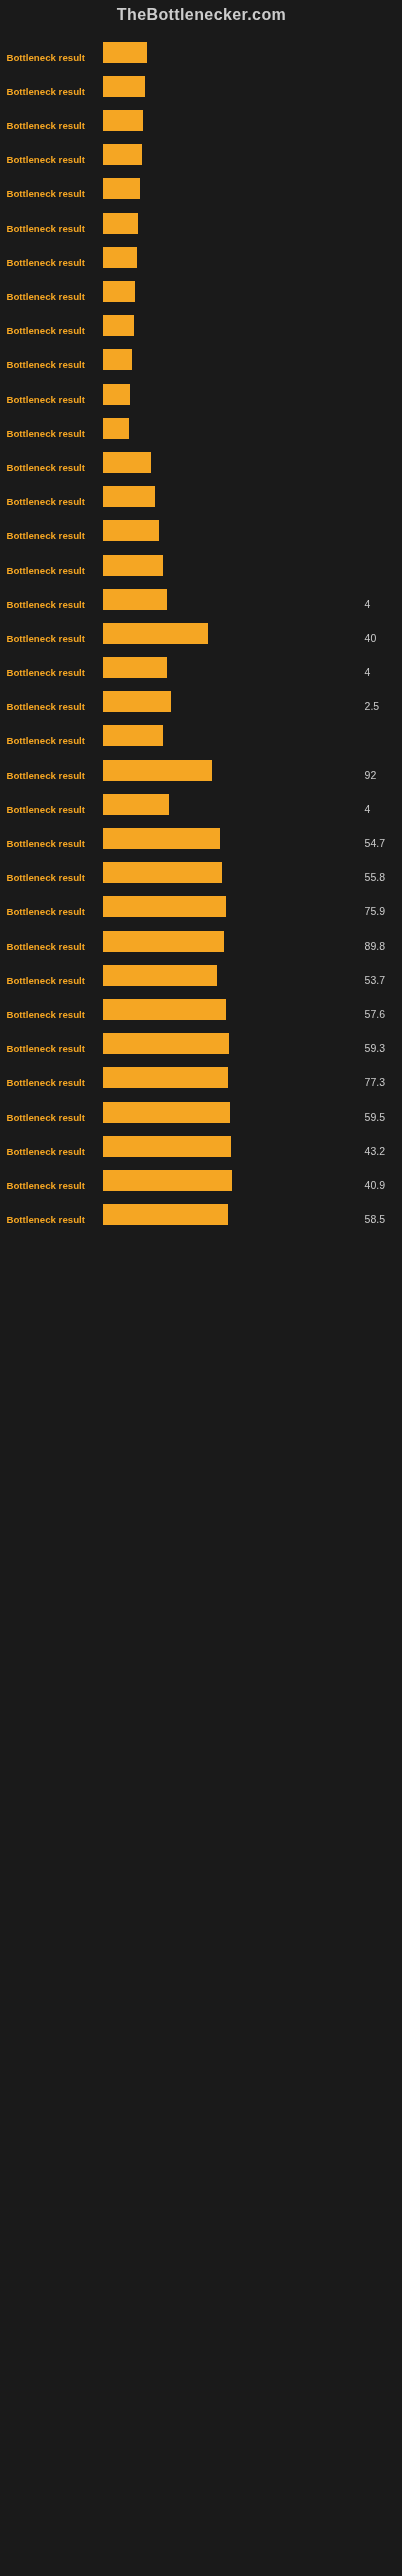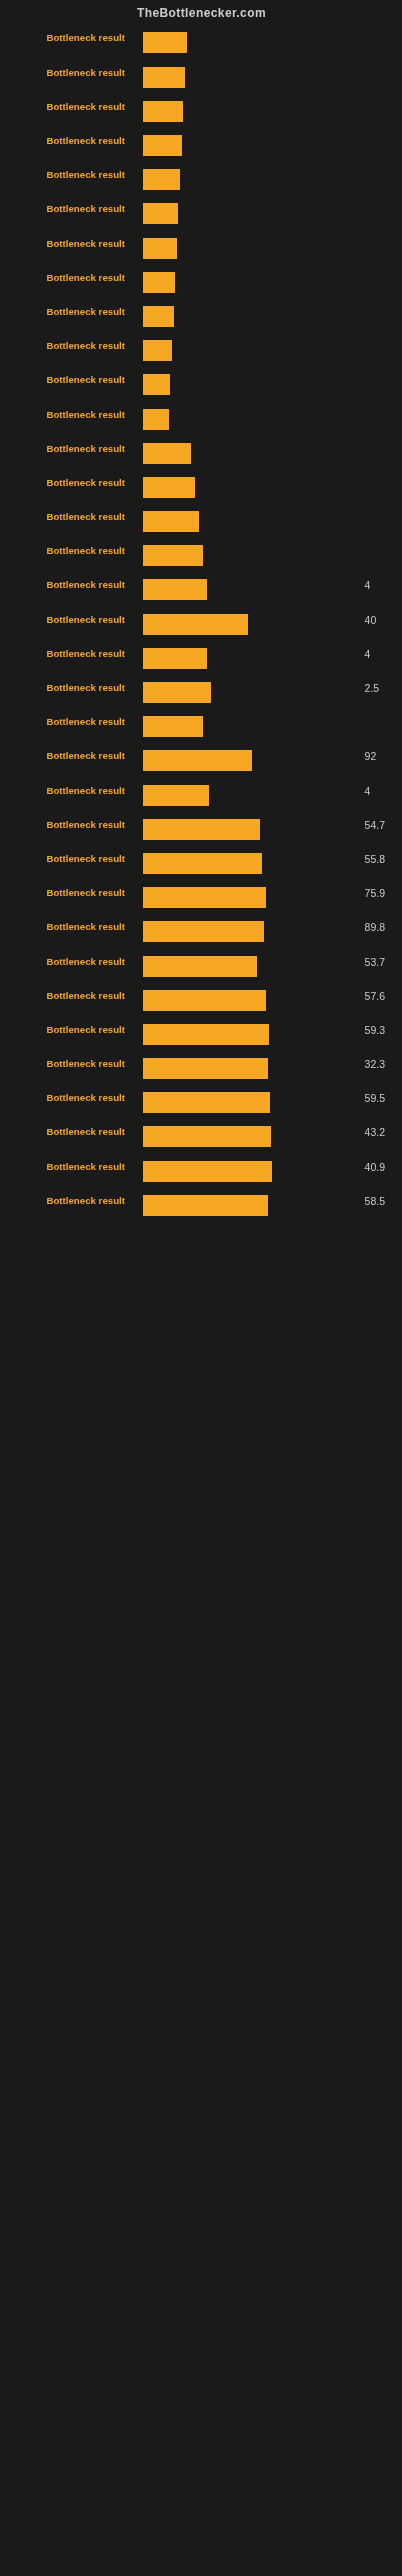--- a/index.html
+++ b/index.html
@@ -7,30 +7,29 @@
       width: 403px;
       min-height: 2576px;
       background-color: #1a1a1a;
       font-family: Arial, sans-serif;
       font-size: 10.5px;
     }
     .header {
       text-align: center;
       padding: 6.4px 0 9.7px 0;
       color: #cccccc;
-      font-size: 12px;
+      font-size: 16px;
       font-weight: bold;
       letter-spacing: 0.4px;
     }
     .row {
       display: flex;
-      align-items: flex-start;
+      align-items: flex-end;
       padding: 2.4px 6.4px;
       min-height: 31px;
-      margin-left: 40px;
     }
     .bar-container {
       display: flex;
       align-items: center;
       flex: 1;
     }
     .bar {
       height: 21px;
       background-color: #f5a623;
       display: flex;
@@ -301,21 +300,21 @@
         <div class="bar" style="width: 126px;"></div>
       </div>
       <div class="value">59.3</div>
     </div>
     <div class="separator"></div>
     <div class="row">
       <div class="row-label">Bottleneck result</div>
       <div class="bar-container">
         <div class="bar" style="width: 125px;"></div>
       </div>
-      <div class="value">32.3</div>
+      <div class="value">77.3</div>
     </div>
     <div class="separator"></div>
     <div class="row">
       <div class="row-label">Bottleneck result</div>
       <div class="bar-container">
         <div class="bar" style="width: 127px;"></div>
       </div>
       <div class="value">59.5</div>
     </div>
     <div class="separator"></div>

